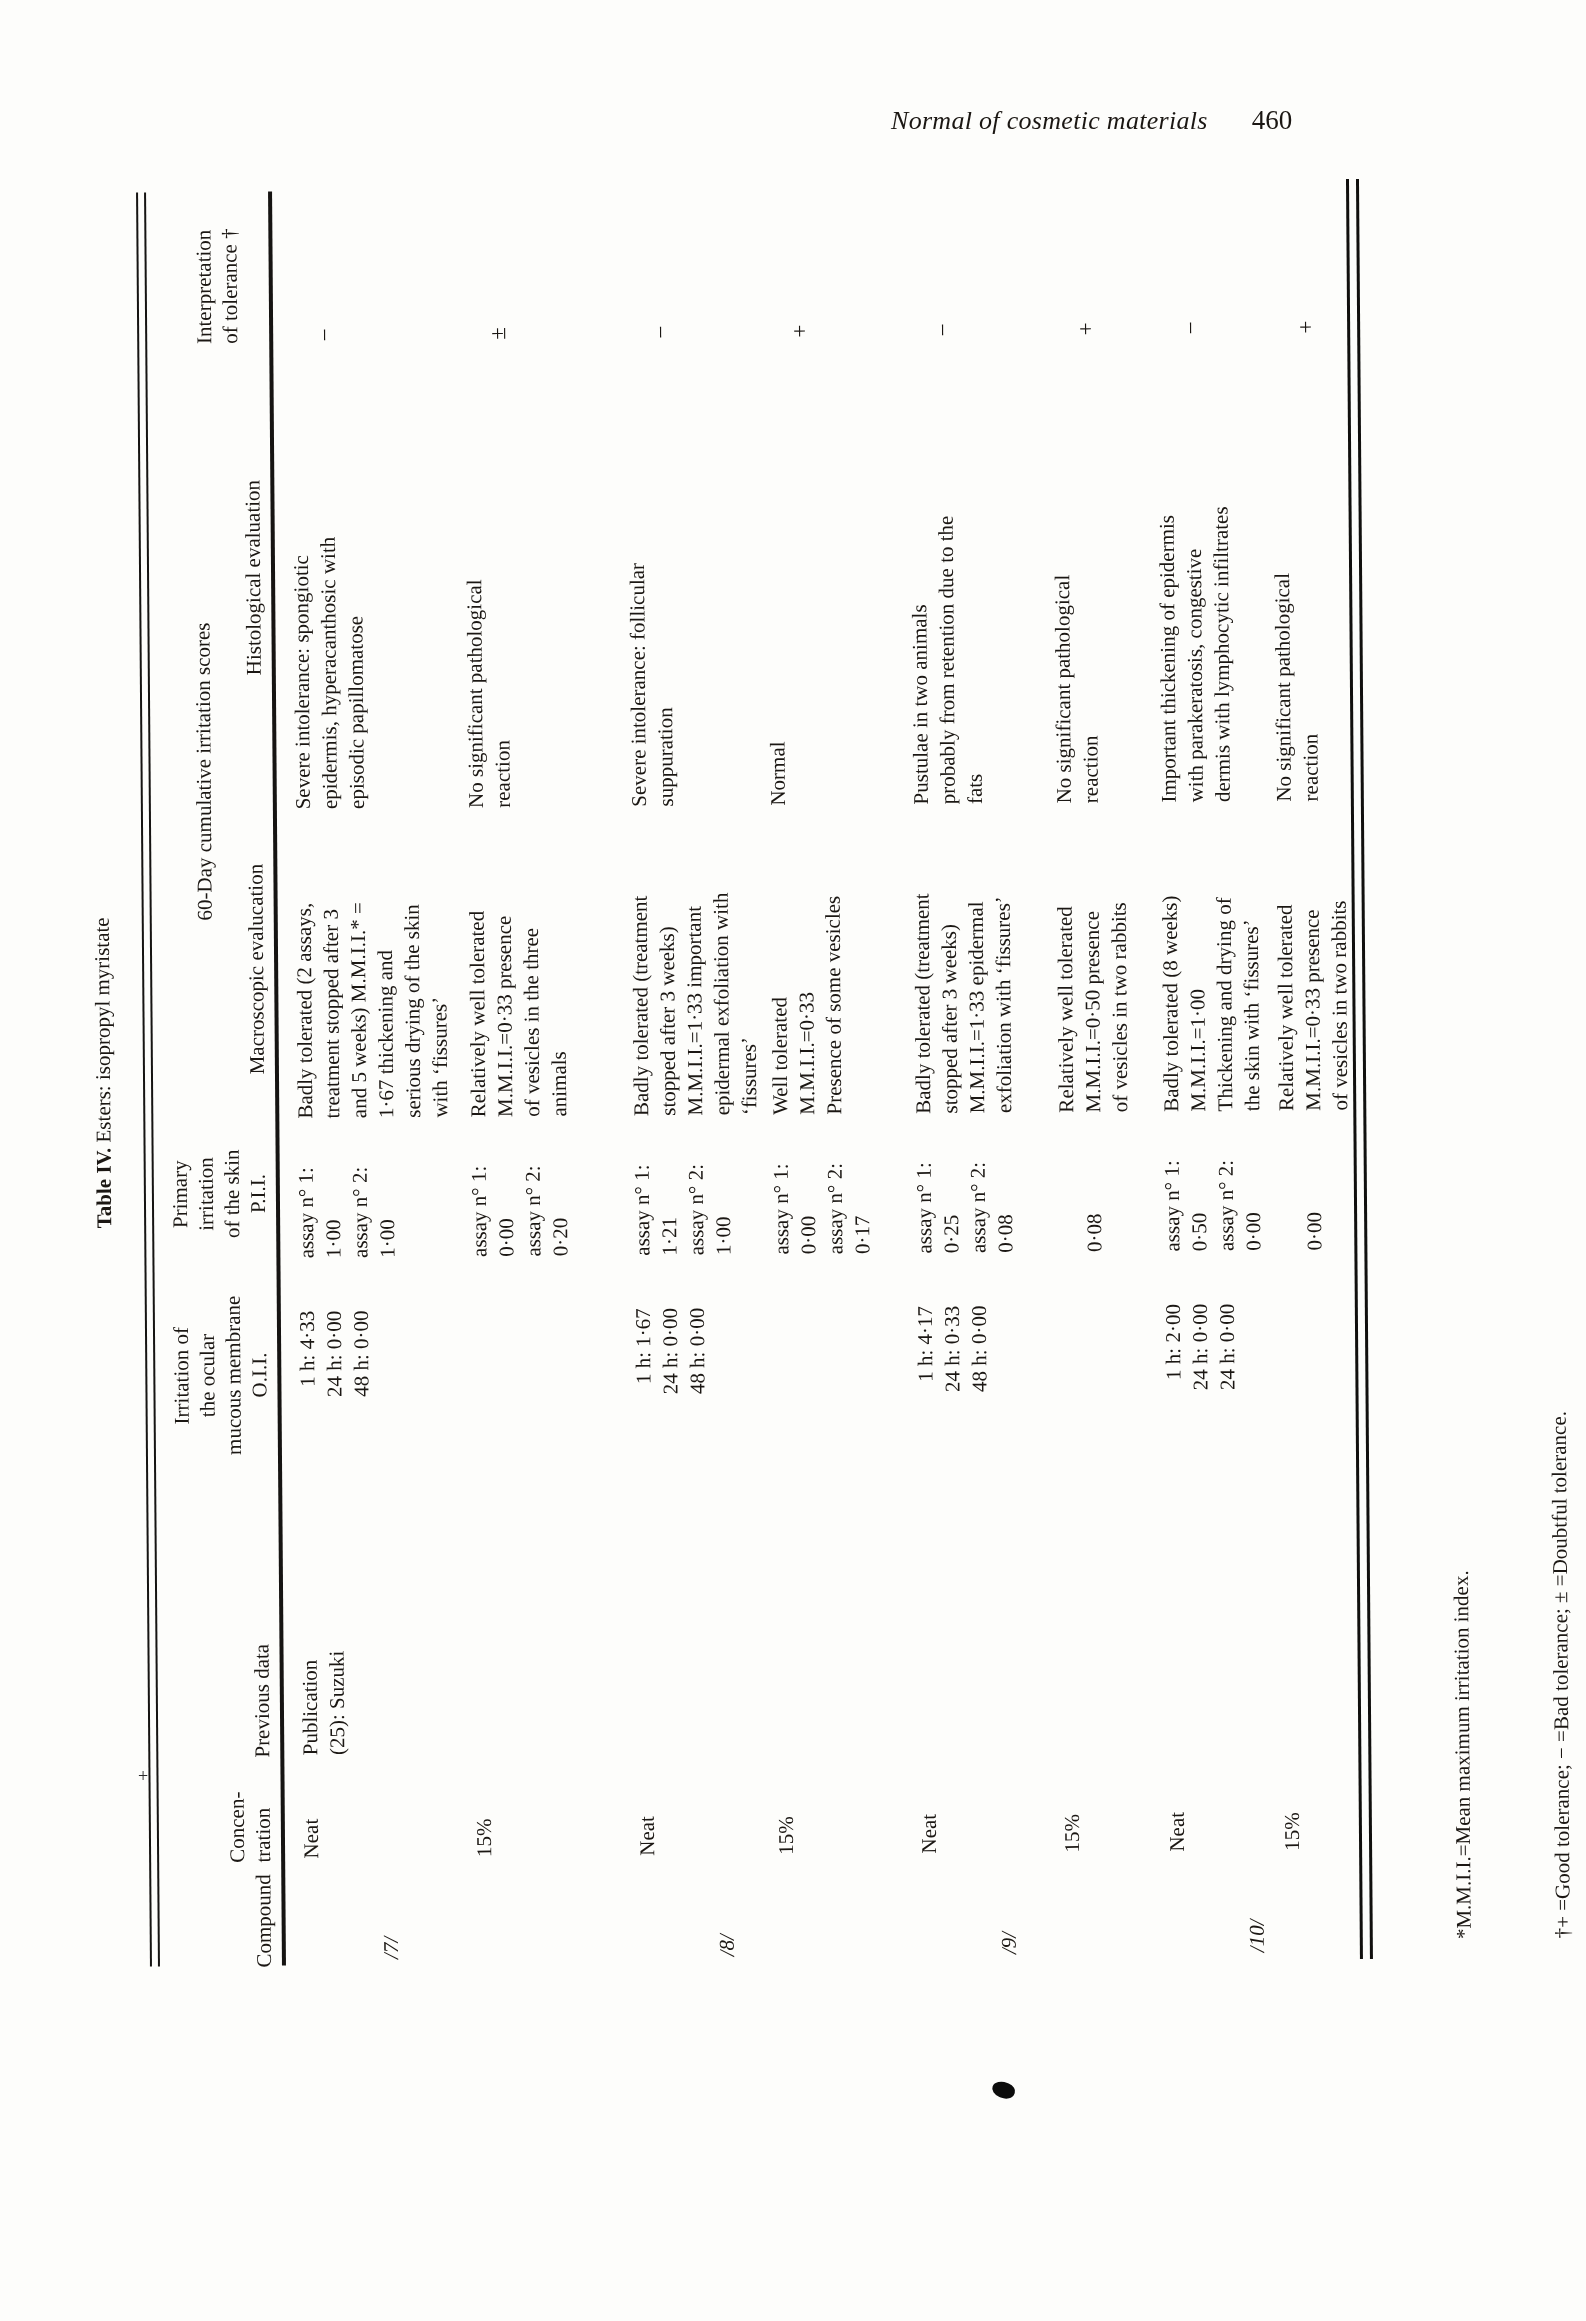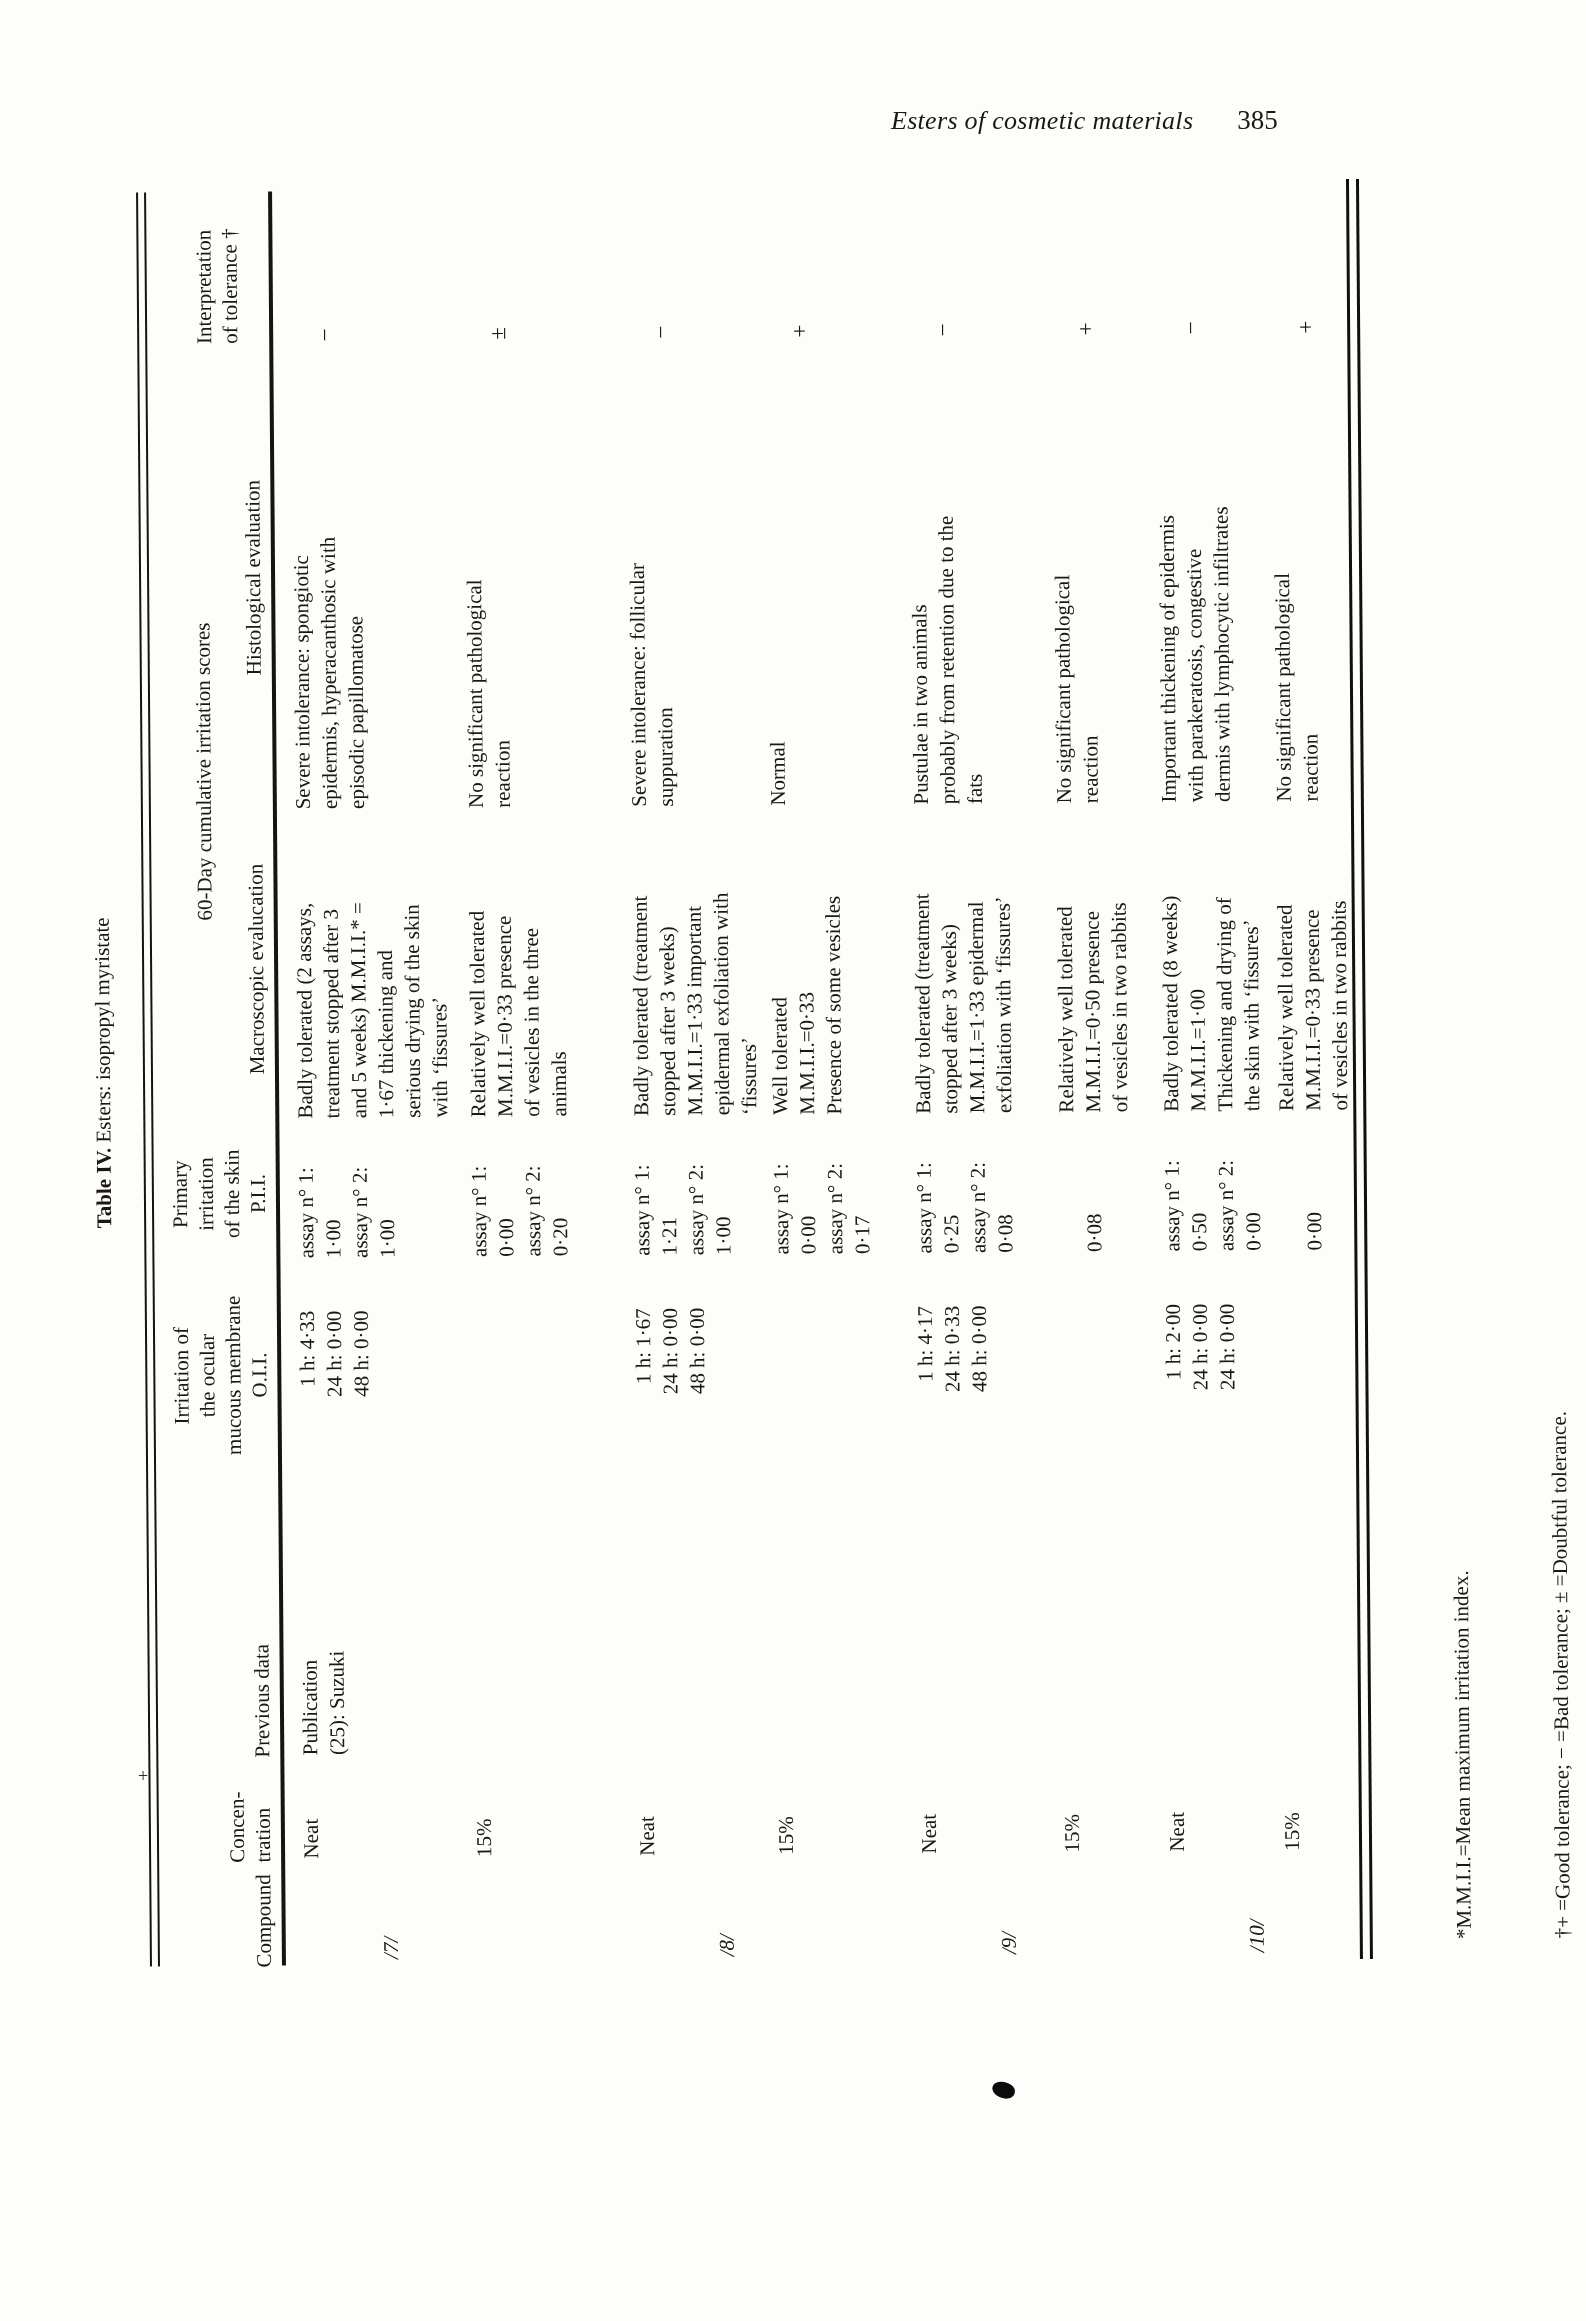--- a/index.html
+++ b/index.html
@@ -52,22 +52,22 @@
   .footnotes{position:absolute;top:1296px;left:19px;font-size:21px;line-height:33px;white-space:pre-wrap;}
 
   .stray-plus{position:absolute;left:138px;top:1766px;font-size:18px;color:#2a2a2a;}
   .ink-blob{position:absolute;left:992px;top:2082px;width:23px;height:16.3px;background:#0c0c0c;
     border-radius:60% 45% 55% 50%;transform:rotate(22deg);}
 </style>
 </head>
 <body>
 
 <div class="page-head">
-  <span class="running-title">Esters of cosmetic materials</span>
-  <span class="page-number">385</span>
+  <span class="running-title">Normal of cosmetic materials</span>
+  <span class="page-number">460</span>
 </div>
 
 <div class="rot">
 
   <div class="t-title">
     <span class="b">Table IV.</span><span> Esters: isopropyl myristate</span>
   </div>
 
   <div class="rule-top"></div>
 

